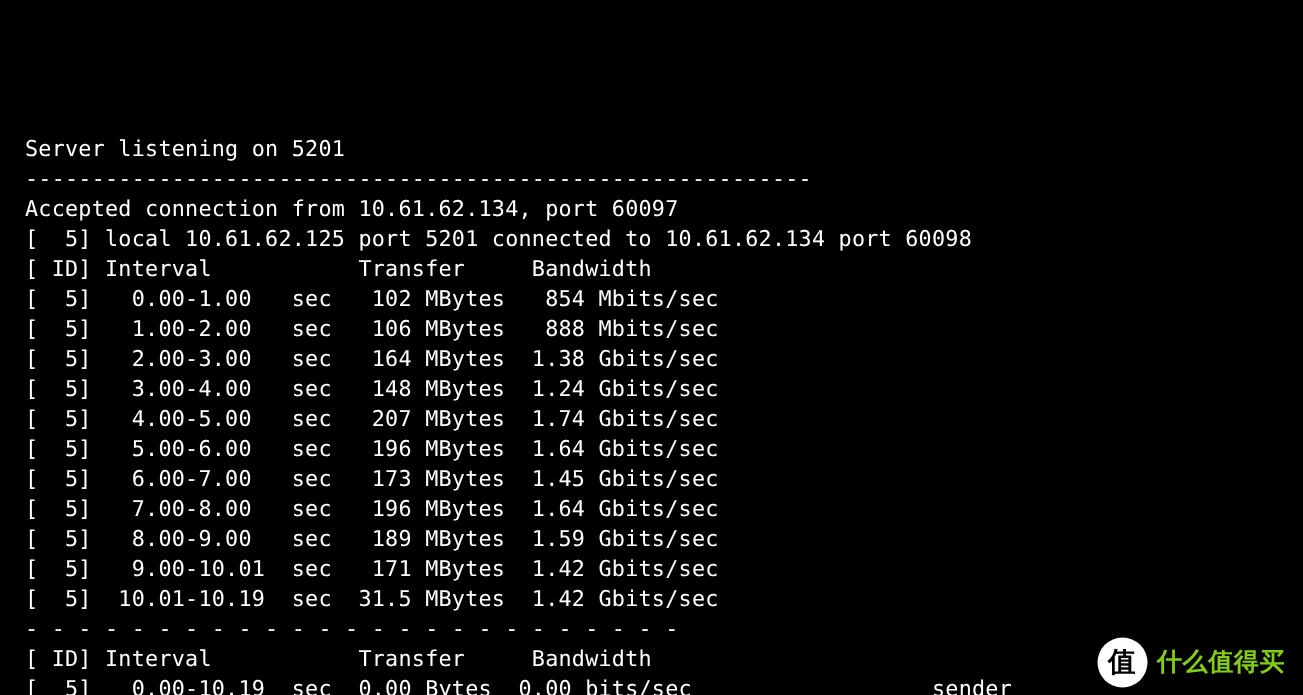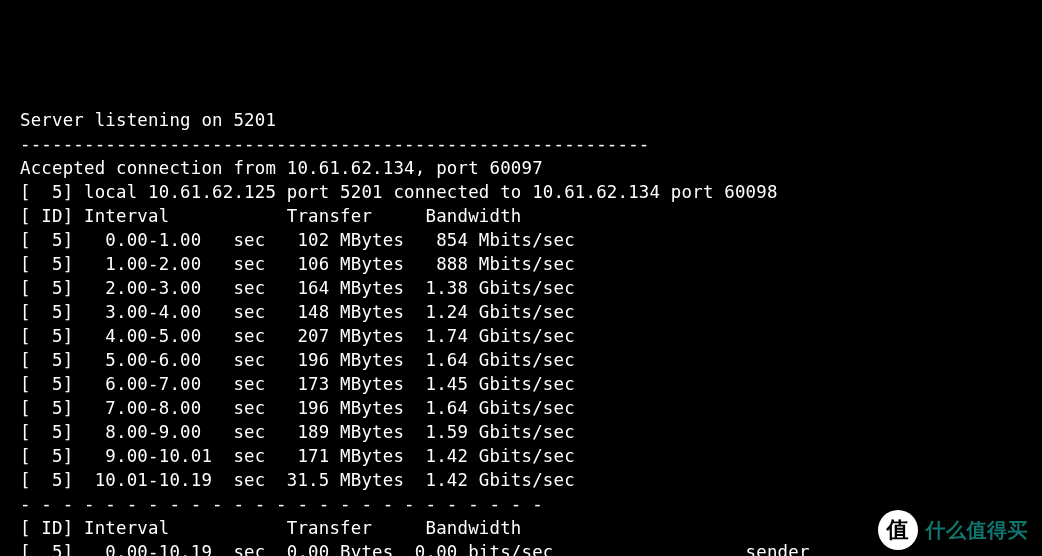--- a/index.html
+++ b/index.html
@@ -32,21 +32,21 @@
       background: #fff;
       color: #000;
       display: flex;
       align-items: center;
       justify-content: center;
       font-weight: 700;
       font-size: 22px;
       font-family: sans-serif;
     }
     .watermark .brand {
-      color: #0f766e;
+      color: #84cc16;
       font-family: "PingFang SC", "Hiragino Sans GB", "Microsoft YaHei", sans-serif;
       font-size: 20px;
       font-weight: 600;
       letter-spacing: 0.5px;
       white-space: nowrap;
     }
   </style>
 </head>
 <body>
 

